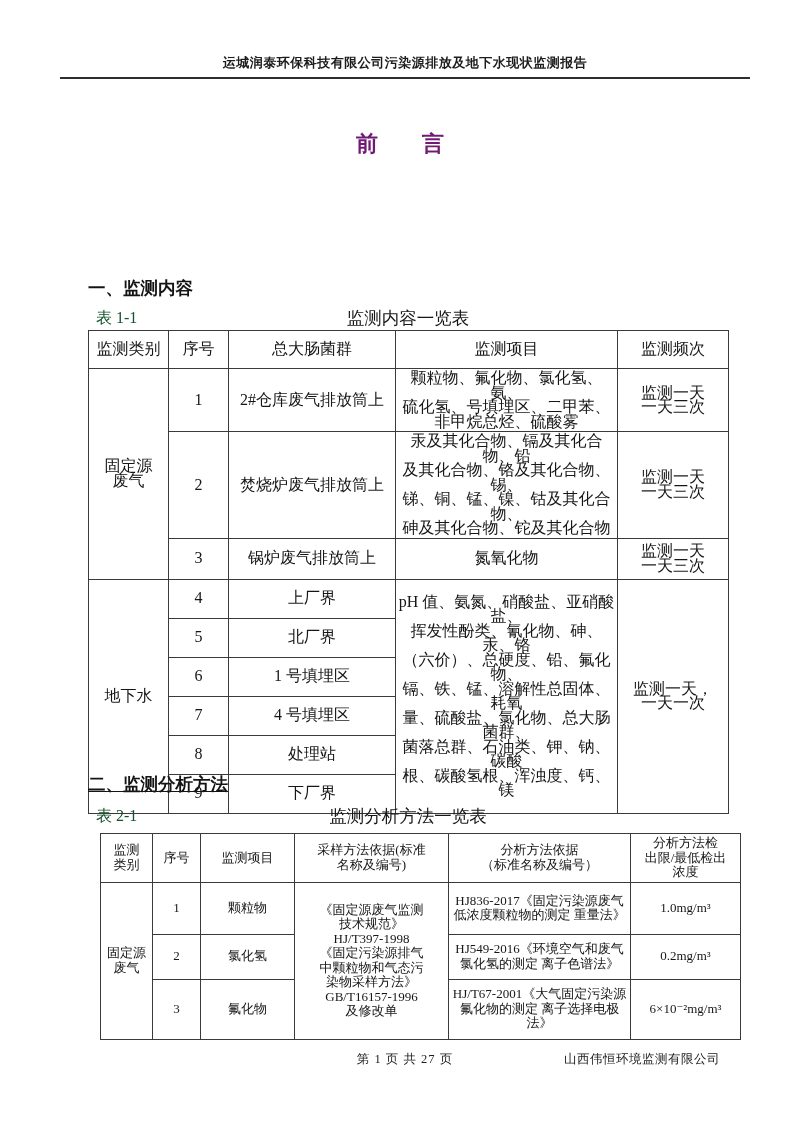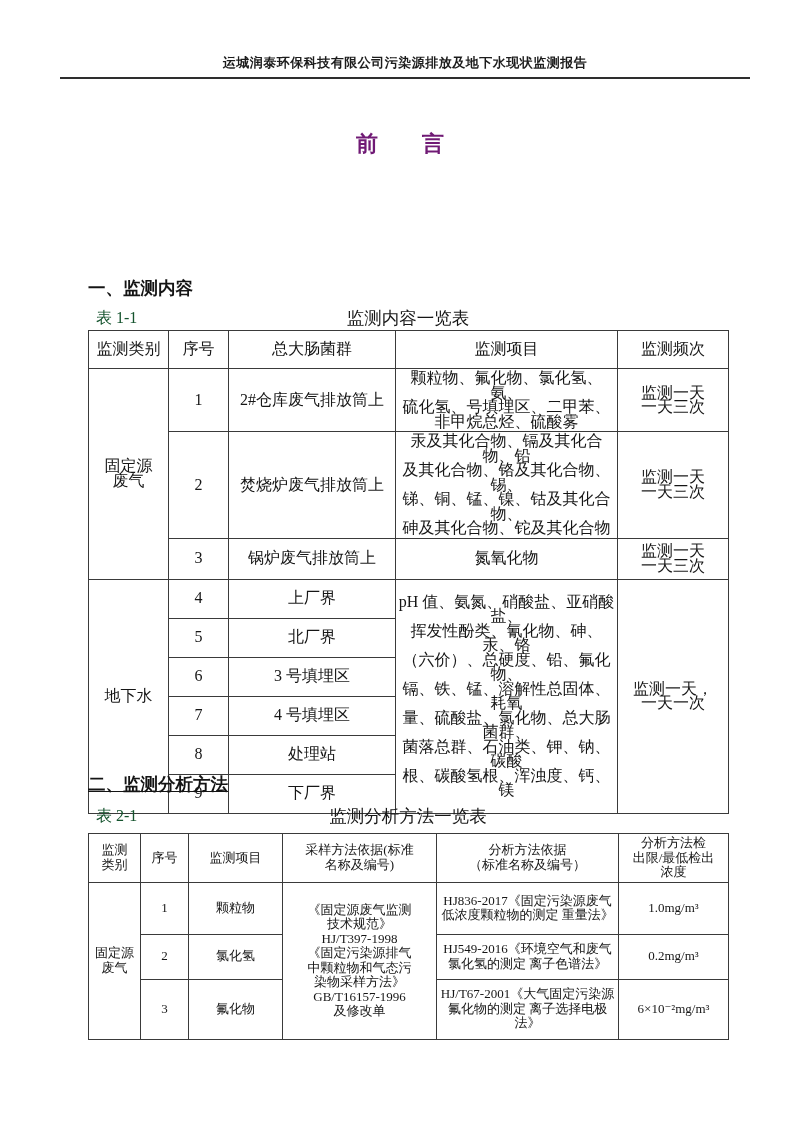--- a/index.html
+++ b/index.html
@@ -50,21 +50,21 @@
   .table-caption .title {
     position:absolute; left:0; width:100%; text-align:center;
     font-size:17.5px; color:#161616;
   }
   table.doc-table {
     position:absolute; left:88px; width:640px;
     border-collapse:collapse; table-layout:fixed;
     color:#161616;
   }
   #table1 { top:330px; }
-  #table2 { top:833px; }
+  #table2 { top:833px;margin-left:12px; }
   table.doc-table th, table.doc-table td {
     border:1px solid #3a3a3a;
     text-align:center; vertical-align:middle;
     padding:2px;
     font-weight:400;
     white-space:pre-line;
   }
   #table1 { font-size:16px; line-height:14.5px; }
   #table2 { font-size:13px;  line-height:14.5px; }
   #table1 th { height:38px; }
@@ -154,21 +154,21 @@
 根、碳酸氢根、浑浊度、钙、镁</td>
       <td rowspan="6">监测一天，
 一天一次</td>
     </tr>
     <tr style="height:39px">
       <td>5</td>
       <td>北厂界</td>
     </tr>
     <tr style="height:39px">
       <td>6</td>
-      <td>3 号填埋区</td>
+      <td>1 号填埋区</td>
     </tr>
     <tr style="height:39px">
       <td>7</td>
       <td>4 号填埋区</td>
     </tr>
     <tr style="height:39px">
       <td>8</td>
       <td>处理站</td>
     </tr>
     <tr style="height:39px">
@@ -236,14 +236,18 @@
       <td>3</td>
       <td>氟化物</td>
       <td>HJ/T67-2001《大气固定污染源
 氟化物的测定 离子选择电极
 法》</td>
       <td>6×10⁻²mg/m³</td>
     </tr>
   </tbody>
     </table>
 
+  <div class="footer">
+    <span class="page-info">第 1 页 共 27 页</span>
+    <span class="company">山西伟恒环境监测有限公司</span>
+  </div>
 
 </div>
 
 </body></html>

